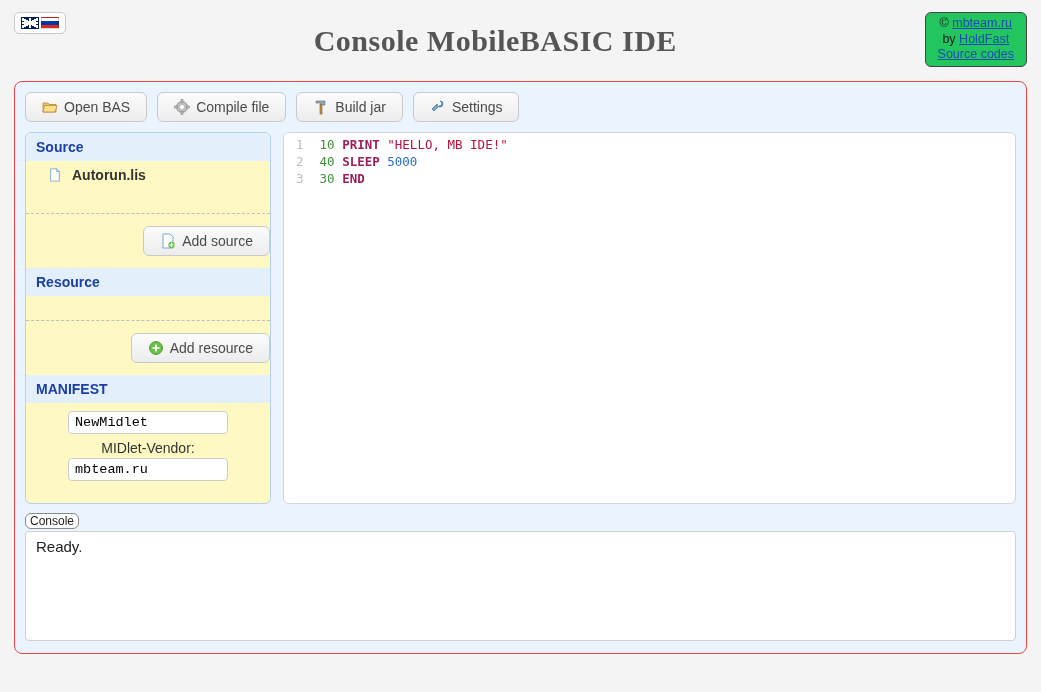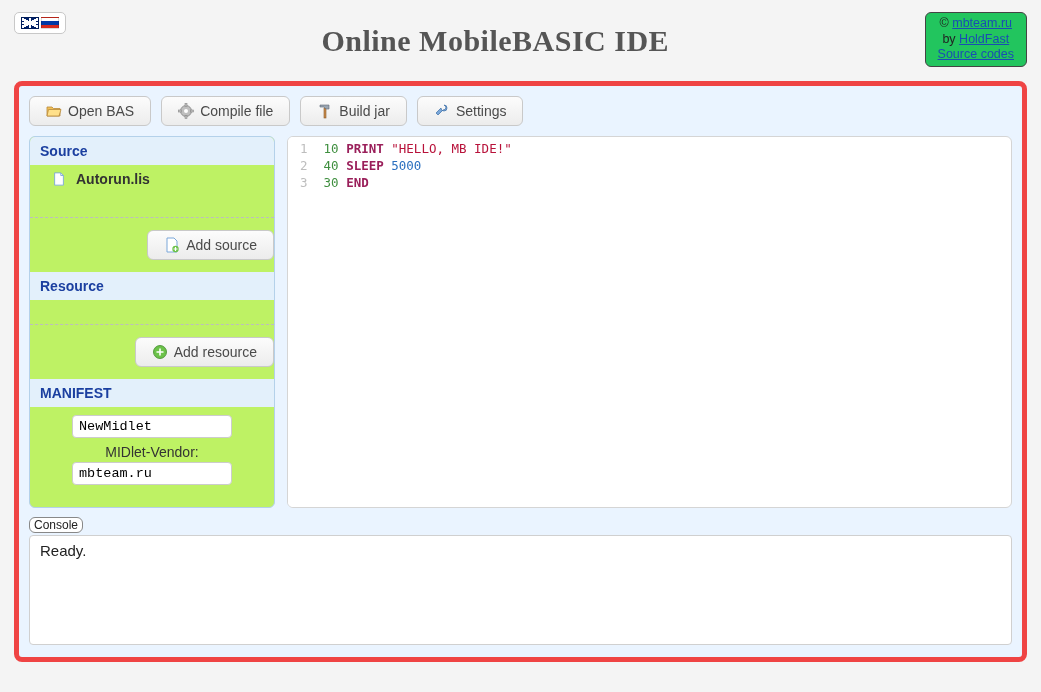--- a/index.html
+++ b/index.html
@@ -74,21 +74,21 @@
     color: #555;
     letter-spacing: 0.5px;
     margin: 0;
     flex: 1;
     text-align: center;
     padding-top: 12px;
   }
 
   .panel {
     margin-top: 14px;
-    border: 5px solid #ef4444;
+    border: 1px solid #ef4444;
     border-radius: 8px;
     background: #eaf4ff;
     padding: 10px 10px 12px 10px;
   }
   .toolbar {
     display: flex;
     gap: 10px;
     margin-bottom: 10px;
   }
   .btn {
@@ -108,21 +108,21 @@
 
   .workspace {
     display: flex;
     gap: 12px;
     height: 372px;
   }
   .sidebar {
     width: 246px;
     border: 1px solid #b4d1ea;
     border-radius: 6px;
-    background: #bef264;
+    background: #fef9c3;
     overflow: hidden;
     display: flex;
     flex-direction: column;
     font-size: 14px;
   }
   .side-header {
     background: #e3f0fb;
     color: #1b3fa0;
     font-weight: bold;
     padding: 6px 10px;
@@ -208,21 +208,21 @@
   }
 </style>
 </head>
 <body>
 
 <div class="topbar">
   <div class="flags">
     <span class="flag flag-uk"></span>
     <span class="flag flag-ru"></span>
   </div>
-  <h1 class="page-title">Online MobileBASIC IDE</h1>
+  <h1 class="page-title">Console MobileBASIC IDE</h1>
   <div class="attribution">
     <div>
       <span>© </span><a>mbteam.ru</a>
     </div>
     <div>
       <span>by </span><a>HoldFast</a>
     </div>
     <div>
       <a>Source codes</a>
     </div>

